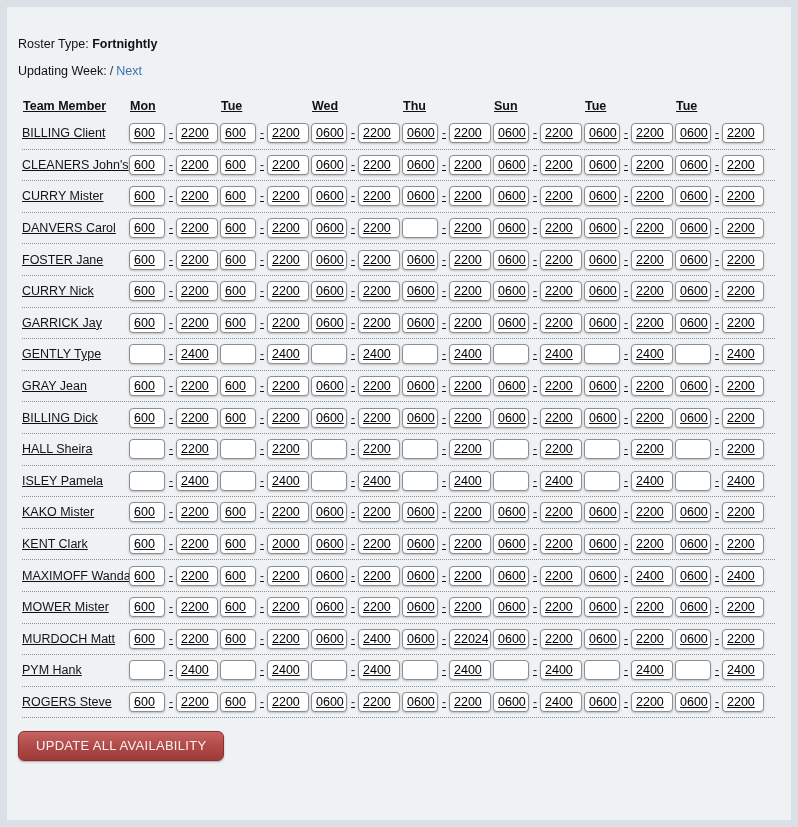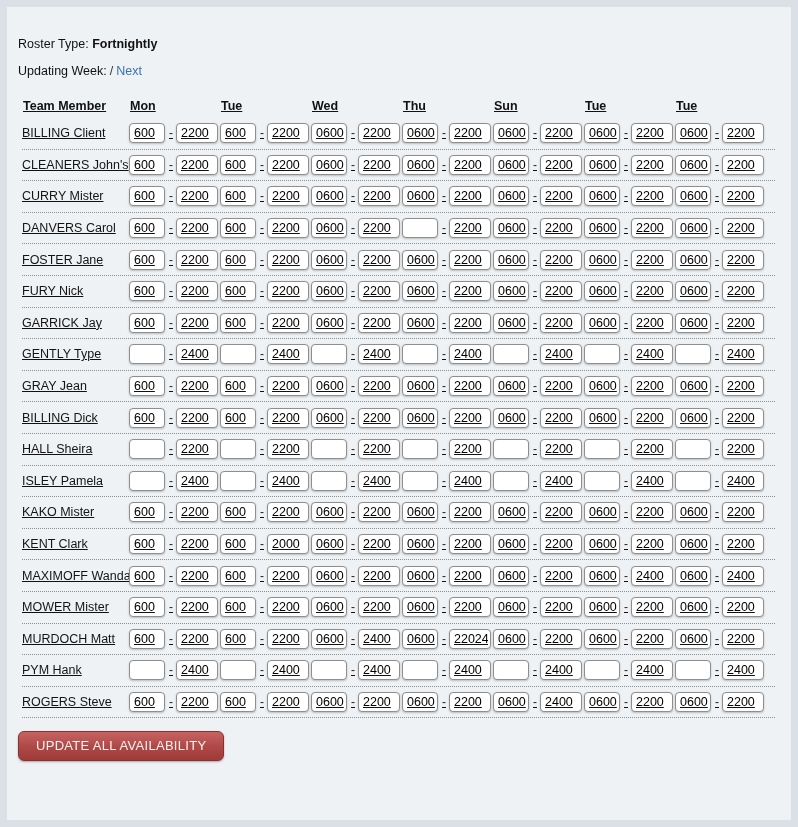--- a/index.html
+++ b/index.html
@@ -335,21 +335,21 @@
   </div>
 
   <div class="day-cell">
     <input class="avail start" type="text" value="0600" style="">
     <span class="dash">-</span>
     <input class="avail end" type="text" value="2200" style="">
   </div>
 </div>
 
   <div class="grid-row trow">
-    <div class="member-name">FURY Nick</div>
+    <div class="member-name">CURRY Nick</div>
 
   <div class="day-cell">
     <input class="avail start" type="text" value="600" style="">
     <span class="dash">-</span>
     <input class="avail end" type="text" value="2200" style="">
   </div>
 
   <div class="day-cell">
     <input class="avail start" type="text" value="600" style="">
     <span class="dash">-</span>

